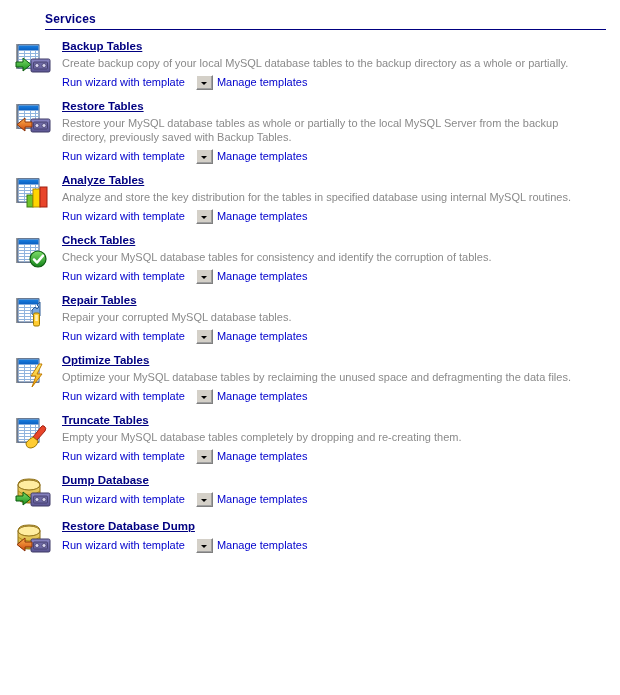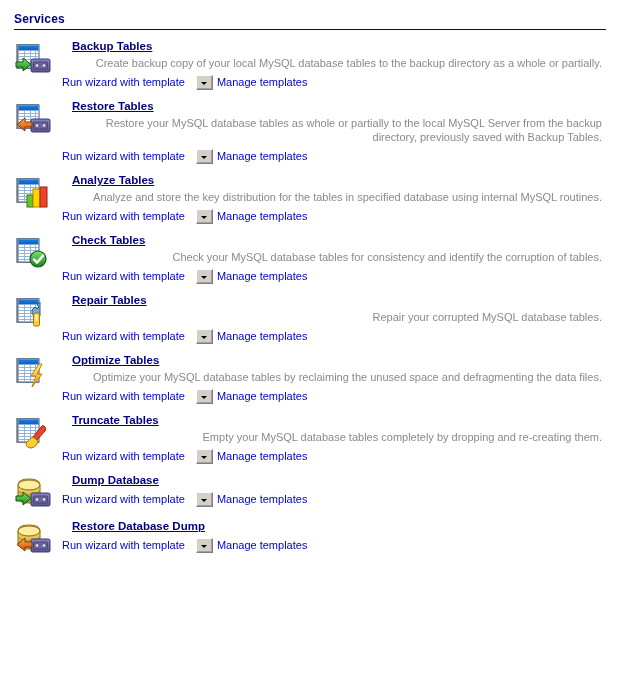--- a/index.html
+++ b/index.html
@@ -13,20 +13,21 @@
     background: #ffffff;
     font-family: "Liberation Sans", sans-serif;
     font-size: 11px;
     color: #000000;
     overflow: hidden;
   }
 
   
   .page-header {
     padding: 12px 10px 0 14px;
+    margin-left: 31px;
   }
   .page-title {
     font-family: "Liberation Sans", sans-serif;
     font-size: 12px;
     font-weight: bold;
     color: #000080;
     letter-spacing: .2px;
     line-height: 14px;
   }
   .title-rule {
@@ -59,30 +60,28 @@
   }
   .service-title {
     font-family: "Liberation Sans", sans-serif;
     font-size: 11.5px;
     font-weight: bold;
     color: #000080;
     text-decoration: underline;
     line-height: 14px;
     cursor: pointer;
     display: inline-block;
-    margin-left: 10px;
   }
   .service-desc {
     font-family: "Liberation Sans", sans-serif;
     font-size: 11px;
     color: #8a8a8a;
     line-height: 14px;
     margin-top: 3px;
     max-width: 540px;
-    text-align: right;
   }
   .service-actions {
     margin-top: 5px;
     display: flex;
     align-items: center;
   }
   .action-link {
     font-family: "Liberation Sans", sans-serif;
     font-size: 11px;
     color: #0000cc;

